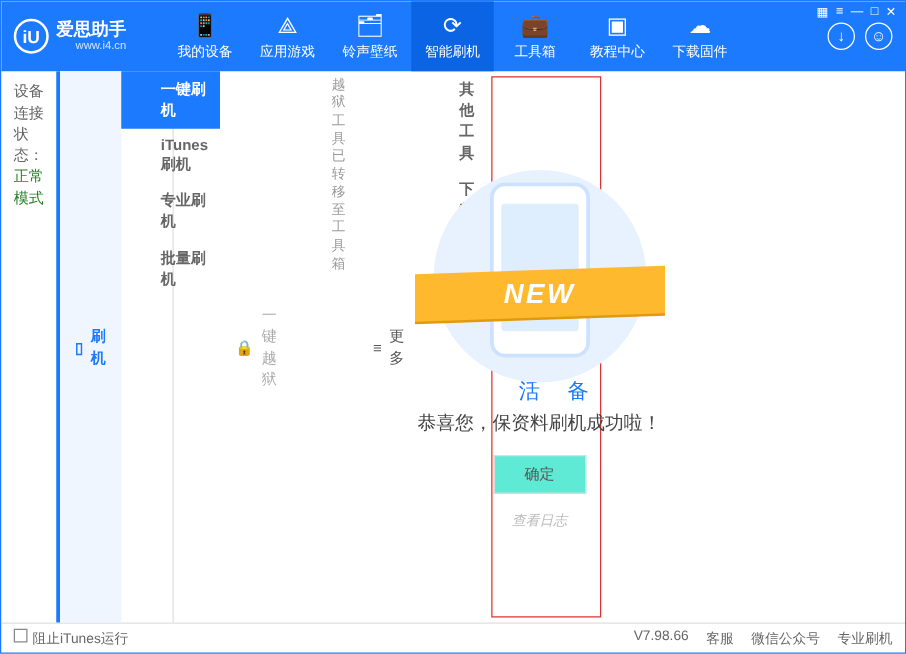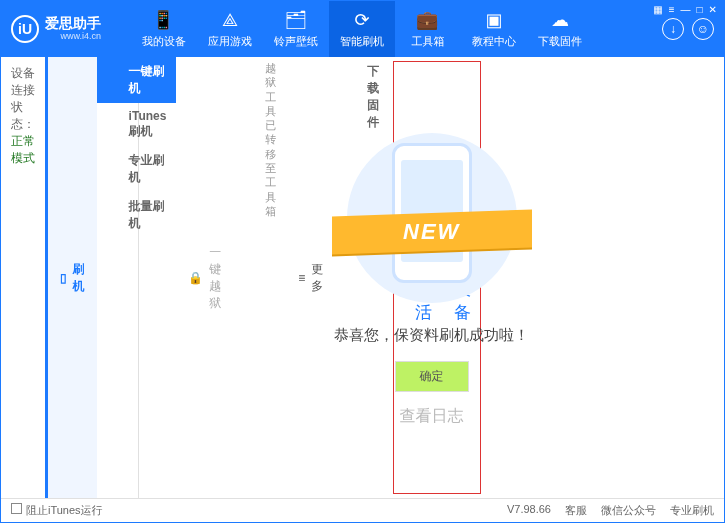--- a/index.html
+++ b/index.html
@@ -31,22 +31,22 @@
 .check-row { display: flex; gap: 8px; padding: 8px; border: 1px solid #d33; margin: 4px; }
 .check-item { display: flex; align-items: center; gap: 3px; color: #1c7aff; font-size: 17px; }
 .content { flex: 1; display: flex; flex-direction: column; align-items: center; justify-content: center; position: relative; }
 .illus { width: 180px; height: 180px; position: relative; margin-bottom: 18px; }
 .circle-bg { width: 170px; height: 170px; background: #e8f2ff; border-radius: 50%; position: absolute; top: 5px; left: 5px; }
 .phone { width: 80px; height: 140px; background: #fff; border: 3px solid #cde2ff; border-radius: 12px; position: absolute; top: 15px; left: 50px; }
 .phone-screen { background: #dfeeff; position: absolute; top: 14px; left: 6px; right: 6px; bottom: 18px; border-radius: 3px; }
 .ribbon { position: absolute; top: 85px; left: -10px; right: -10px; height: 38px; background: #ffb92e; display: flex; align-items: center; justify-content: center; transform: skewY(-2deg); box-shadow: 0 2px 0 #e09a10; }
 .ribbon-text { color: #fff; font-weight: 900; font-size: 22px; letter-spacing: 2px; transform: skewY(2deg); font-style: italic; }
 .success-msg { font-size: 15px; color: #444; margin-bottom: 16px; }
-.ok-btn { border: 1px solid #ddd; background: #bef264; padding: 6px 24px; font-size: 12px; cursor: pointer; color: #555; margin-bottom: 14px; }
-.log-link { font-size: 16px; color: #bbb; cursor: pointer; }
+.ok-btn { border: 1px solid #ddd; background: #5eead4; padding: 6px 24px; font-size: 12px; cursor: pointer; color: #555; margin-bottom: 14px; }
+.log-link { font-size: 11px; color: #bbb; cursor: pointer; font-style: italic; }
 .footer { height: 24px; border-top: 1px solid #e0e0e0; display: flex; align-items: center; padding: 0 10px; font-size: 11px; color: #666; gap: 14px; }
 .footer-left { display: flex; align-items: flex-start; gap: 4px; }
 .footer-right { margin-left: auto; display: flex; gap: 14px; }
 .cb { width: 11px; height: 11px; border: 1px solid #888; display: inline-flex; align-items: center; justify-content: center; font-size: 9px; color: #1c7aff; background: #fff; }
 .cb.checked::before { content: "✓"; }
 </style>
 </head>
 <body>
 
 <div class="ctrl-icons">
@@ -121,20 +121,21 @@
       <span>🔒</span>
       <span>一键越狱</span>
     </div>
     <div class="side-note">越狱工具已转移至工具箱</div>
     <hr class="hr">
     <div class="side-header">
       <span>≡</span>
       <span>更多</span>
     </div>
     <div id="more-items">
+        <div class="side-sub">其他工具</div>
         <div class="side-sub">下载固件</div>
       </div>
 
     <div style="flex:1"></div>
 
     <div class="check-row">
       <label class="check-item">
         <span class="cb checked"></span>
         <span>自动激活</span>
       </label>

